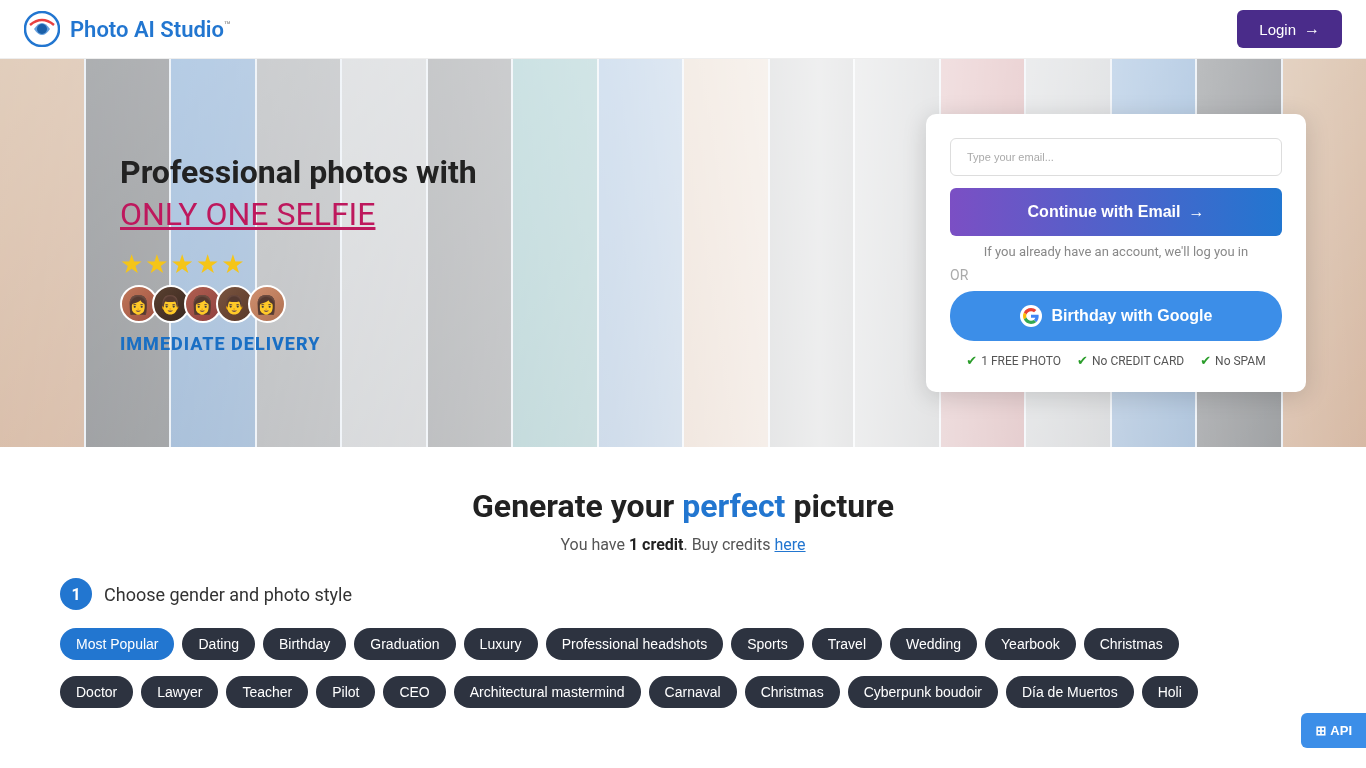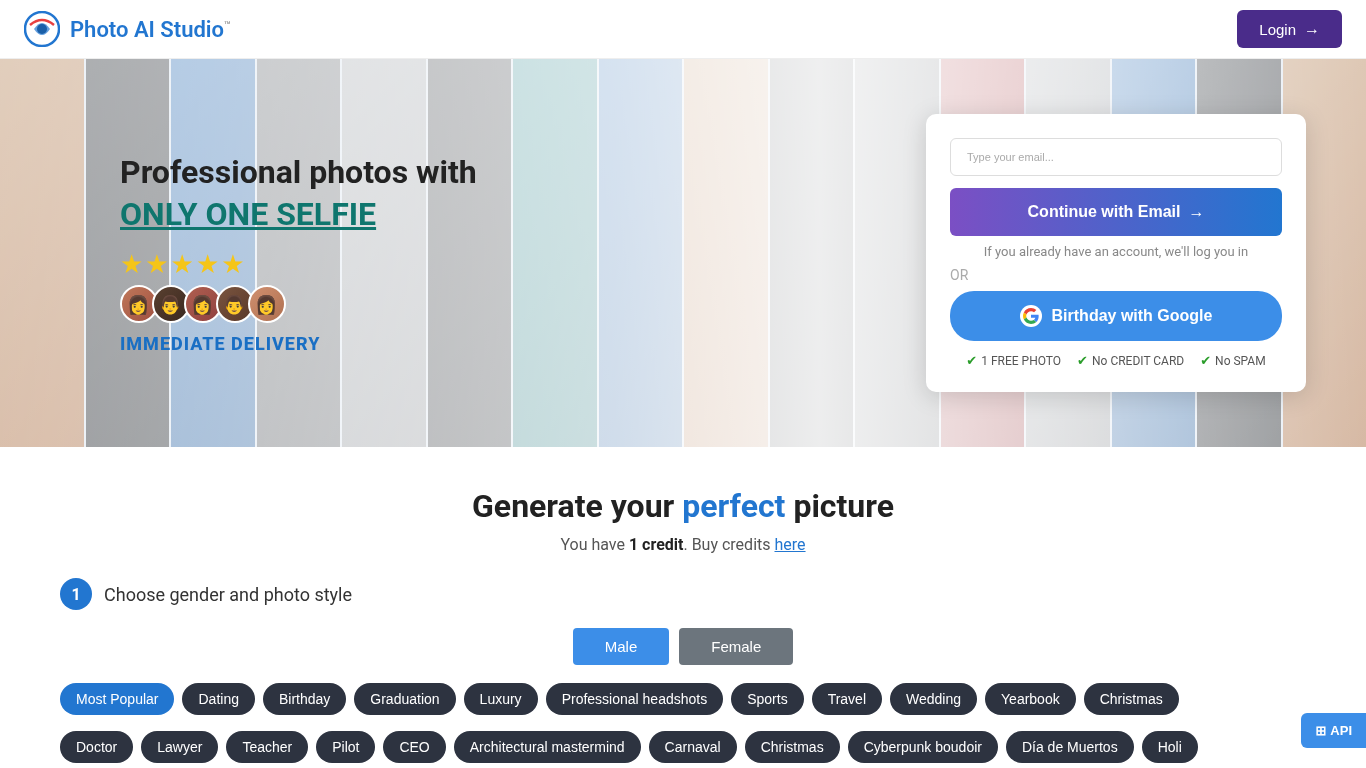--- a/index.html
+++ b/index.html
@@ -47,21 +47,21 @@
     }
 
     .hero-content {
       position: absolute; top: 0; left: 0; right: 0; bottom: 0;
       display: flex; align-items: center; justify-content: space-between;
       padding: 0 60px 0 120px;
     }
 
     .hero-left { max-width: 480px; }
     .hero-title { font-size: 32px; font-weight: 700; color: #222; line-height: 1.3; }
-    .hero-title-blue { color: #0f766e; text-decoration: underline; font-weight: 700; }
+    .hero-title-blue { color: #be185d; text-decoration: underline; font-weight: 400; }
     .hero-stars { font-size: 26px; color: #f5c518; margin: 14px 0 6px; letter-spacing: 2px; }
     .hero-avatars { display: flex; gap: -4px; margin-bottom: 10px; }
     .avatar-circle {
       width: 38px; height: 38px; border-radius: 50%; border: 2px solid #fff;
       margin-left: -6px; overflow: hidden;
       display: flex; align-items: center; justify-content: center; font-size: 18px;
     }
     .avatar-circle:first-child { margin-left: 0; }
     .avatar-1 { background: linear-gradient(135deg, #c0785a, #a05040); }
     .avatar-2 { background: linear-gradient(135deg, #5a4030, #3a2820); }
@@ -249,24 +249,20 @@
   </h2>
   <p class="credits-text">
     <span>You have </span><strong>1 credit</strong><span>. Buy credits </span><a class="credits-link">here</a>
   </p>
 
   <div class="step-row">
     <div class="step-badge">1</div>
     <span class="step-label">Choose gender and photo style</span>
   </div>
 
-  <div class="gender-row">
-    <button class="gender-btn active">Male</button>
-    <button class="gender-btn inactive">Female</button>
-  </div>
 
   <div class="category-row" id="category-pills">
       <button class="category-pill pill-active">Most Popular</button>
       <button class="category-pill pill-dark">Dating</button>
       <button class="category-pill pill-dark">Birthday</button>
       <button class="category-pill pill-dark">Graduation</button>
       <button class="category-pill pill-dark">Luxury</button>
       <button class="category-pill pill-dark">Professional headshots</button>
       <button class="category-pill pill-dark">Sports</button>
       <button class="category-pill pill-dark">Travel</button>

